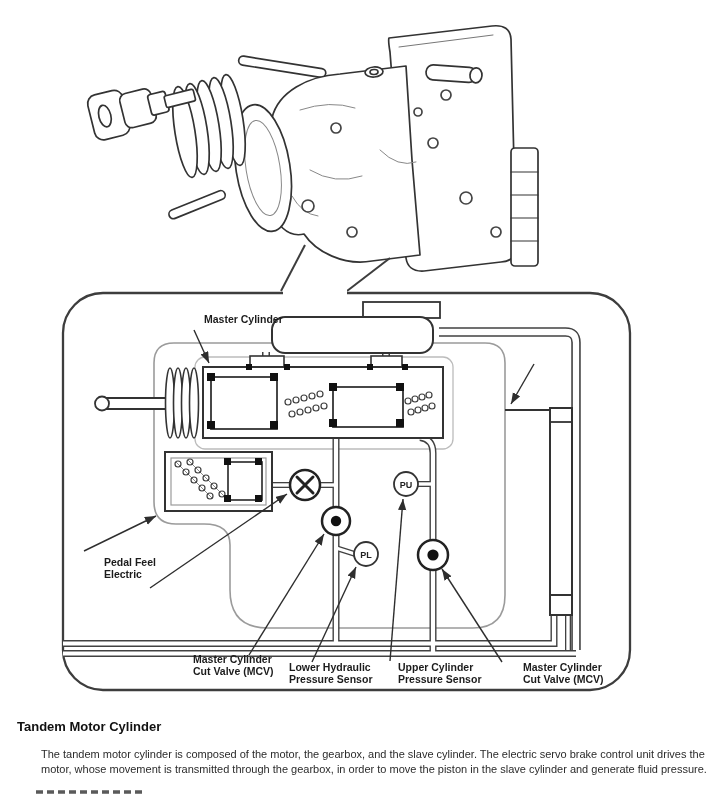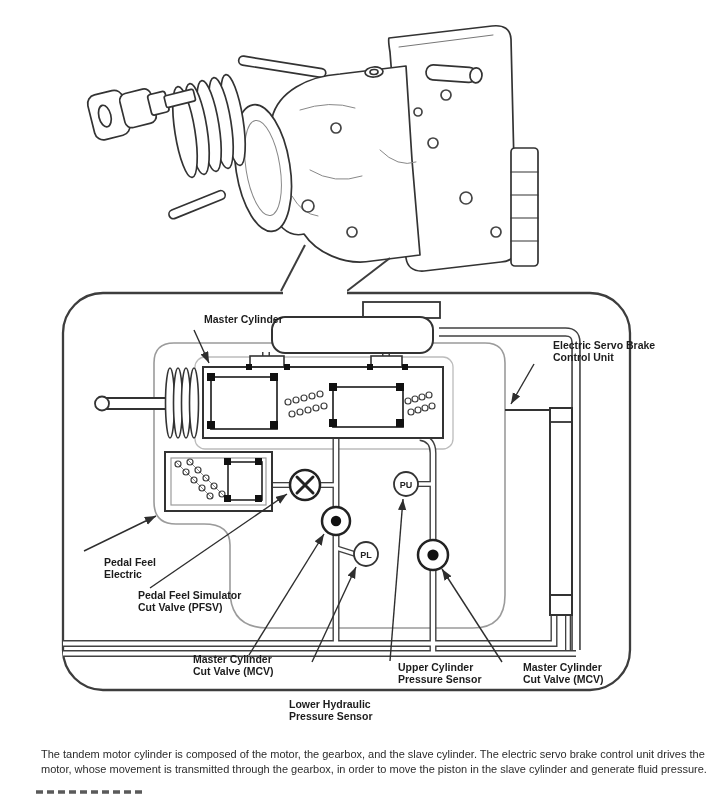--- a/index.html
+++ b/index.html
@@ -253,44 +253,37 @@
       <path d="M390,661 L403,499" marker-end="url(#ah)"></path>
       <path d="M502,662 L442,569" marker-end="url(#ah)"></path>
     </g>
 
     <path d="M36,792 H144" stroke="#5a5a5a" stroke-width="3.5" stroke-dasharray="7 4" fill="none"></path>
   </svg>
 
   <div class="lbl" style="left:168px;top:313px">
     <span>Master Cylinder</span>
   </div>
-  <div class="lbl" style="left:517px;top:339px">
-    <span>Electric Servo Brake</span>
-    <span>Control Unit</span>
-  </div>
   <div class="lbl" style="left:68px;top:556px">
     <span>Pedal Feel</span>
     <span>Electric</span>
   </div>
-  <div class="lbl" style="left:102px;top:589px">
-    <span>Pedal Feel Simulator</span>
-    <span>Cut Valve (PFSV)</span>
-  </div>
   <div class="lbl" style="left:157px;top:653px">
     <span>Master Cylinder</span>
     <span>Cut Valve (MCV)</span>
   </div>
-  <div class="lbl" style="left:253px;top:698px">
+  <div class="lbl" style="left:253px;top:661px">
     <span>Lower Hydraulic</span>
     <span>Pressure Sensor</span>
   </div>
   <div class="lbl" style="left:362px;top:661px">
     <span>Upper Cylinder</span>
     <span>Pressure Sensor</span>
   </div>
   <div class="lbl" style="left:487px;top:661px">
     <span>Master Cylinder</span>
     <span>Cut Valve (MCV)</span>
   </div>
 
+  <div class="section-heading">Tandem Motor Cylinder</div>
   <div class="section-body">The tandem motor cylinder is composed of the motor, the gearbox, and the slave cylinder. The electric servo brake control unit drives the motor, whose movement is transmitted through the gearbox, in order to move the piston in the slave cylinder and generate fluid pressure.</div>
 
 </div>
 
 </body></html>

